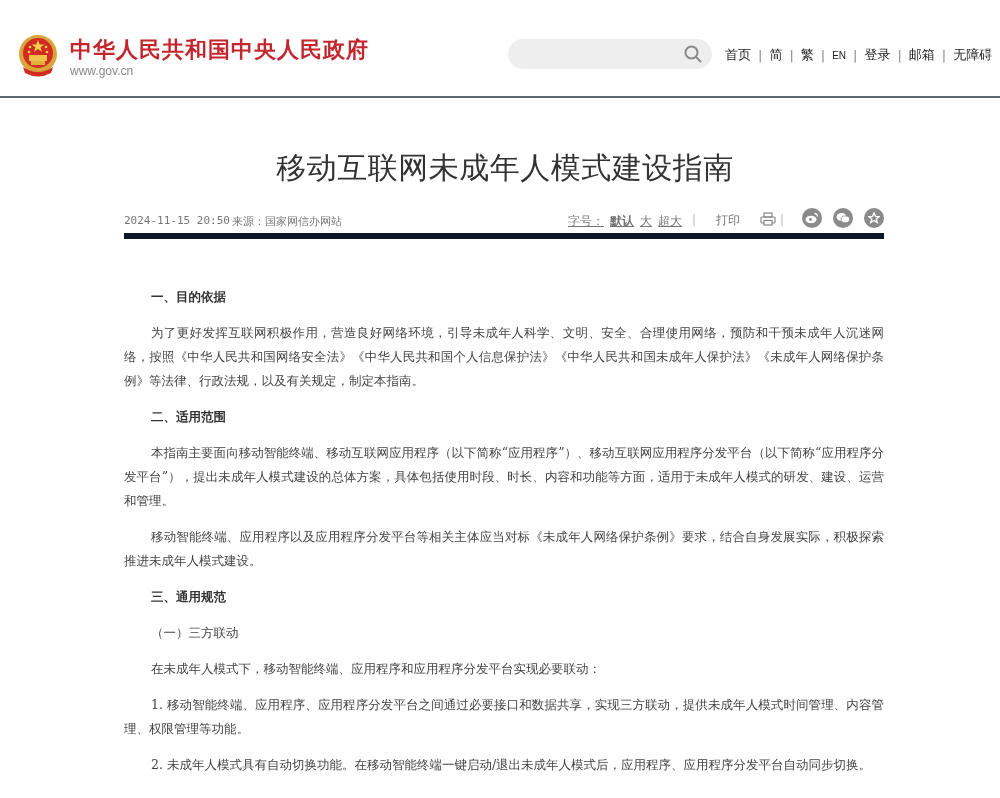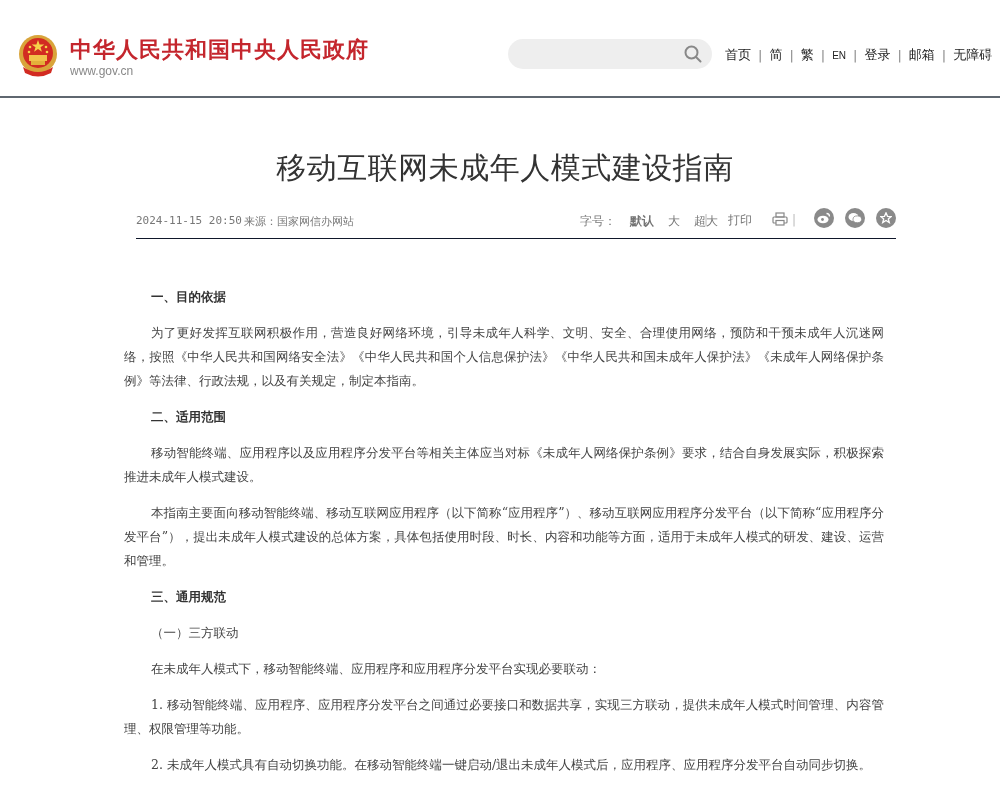--- a/index.html
+++ b/index.html
@@ -15,24 +15,24 @@
   .search-input { position:absolute; left:14px; top:0; width:160px; height:30px; border:none; background:transparent; outline:none; font-size:13px; }
   .search-icon { position:absolute; right:10px; top:6px; width:18px; height:18px; }
 
   .top-nav { position:absolute; left:725px; top:46px; display:flex; align-items:center; font-size:13px; color:#222; white-space:nowrap; }
   .top-nav .nav-link { color:#222; cursor:pointer; }
   .top-nav .nav-en { font-family:"Liberation Sans", sans-serif; font-size:10px; }
   .top-nav .sep { color:#888; margin:0 7px; font-size:13px; }
 
   .article-title { position:absolute; left:0; top:148px; width:1010px; text-align:center; font-size:30px; color:#333; font-weight:normal; letter-spacing:0.5px; }
 
-  .meta-bar { position:absolute; left:124px; top:207px; width:760px; height:32px; border-bottom:1px solid #0f172a; font-size:11px; color:#777;margin-left:12px; }
+  .meta-bar { position:absolute; left:124px; top:207px; width:760px; height:32px; border-bottom:6px solid #0f172a; font-size:11px; color:#777; }
   .meta-date { position:absolute; left:0; top:7px; font-family:"DejaVu Sans Mono", monospace; font-size:11px; color:#777; }
   .meta-source { position:absolute; left:108px; top:7px; color:#777; }
-  .font-size-ctrl { position:absolute; left:444px; top:6px; display:flex; gap:14px; font-size:12px; color:#777; }
+  .font-size-ctrl { position:absolute; left:444px; top:6px; display:flex; gap:6px; font-size:12px; color:#777;text-decoration:underline; }
   .fs-opt { cursor:pointer; }
   .fs-opt.active { color:#737373; font-weight:bold; }
   .meta-sep { position:absolute; top:6px; color:#bbb; font-size:12px; }
   .print-btn { position:absolute; left:592px; top:5px; display:flex; align-items:center; gap:20px; font-size:12px; color:#777; cursor:pointer; }
   .share-icons { position:absolute; left:678px; top:1px; display:flex; gap:11px; }
   .share-icon { width:20px; height:20px; border-radius:50%; background:#8a8a8a; display:flex; align-items:center; justify-content:center; cursor:pointer; }
 
   .content { position:absolute; left:124px; top:285px; width:760px; font-family:"DejaVu Serif", "Liberation Serif", serif; font-size:12.5px; color:#444; line-height:24px; }
   .content .h { font-weight:bold; padding-left:27px; margin-bottom:12px; color:#333; }
   .content .sub { padding-left:27px; margin-bottom:12px; }
@@ -133,20 +133,20 @@
         <polygon points="6,0.8 7.5,4.3 11.2,4.5 8.3,6.9 9.3,10.6 6,8.5 2.7,10.6 3.7,6.9 0.8,4.5 4.5,4.3" fill="none" stroke="#fff" stroke-width="1.3"></polygon>
       </svg>
     </span>
   </div>
 </div>
 
 <div class="content">
   <div class="h">一、目的依据</div>
   <p>为了更好发挥互联网积极作用，营造良好网络环境，引导未成年人科学、文明、安全、合理使用网络，预防和干预未成年人沉迷网络，按照《中华人民共和国网络安全法》《中华人民共和国个人信息保护法》《中华人民共和国未成年人保护法》《未成年人网络保护条例》等法律、行政法规，以及有关规定，制定本指南。</p>
   <div class="h">二、适用范围</div>
+  <p>本指南主要面向移动智能终端、移动互联网应用程序（以下简称“应用程序”）、移动互联网应用程序分发平台（以下简称“应用程序分发平台”），提出未成年人模式建设的总体方案，具体包括使用时段、时长、内容和功能等方面，适用于未成年人模式的研发、建设、运营和管理。</p>
   <p>移动智能终端、应用程序以及应用程序分发平台等相关主体应当对标《未成年人网络保护条例》要求，结合自身发展实际，积极探索推进未成年人模式建设。</p>
-  <p>本指南主要面向移动智能终端、移动互联网应用程序（以下简称“应用程序”）、移动互联网应用程序分发平台（以下简称“应用程序分发平台”），提出未成年人模式建设的总体方案，具体包括使用时段、时长、内容和功能等方面，适用于未成年人模式的研发、建设、运营和管理。</p>
   <div class="h">三、通用规范</div>
   <div class="sub">（一）三方联动</div>
   <p>在未成年人模式下，移动智能终端、应用程序和应用程序分发平台实现必要联动：</p>
   <p>1. 移动智能终端、应用程序、应用程序分发平台之间通过必要接口和数据共享，实现三方联动，提供未成年人模式时间管理、内容管理、权限管理等功能。</p>
   <p>2. 未成年人模式具有自动切换功能。在移动智能终端一键启动/退出未成年人模式后，应用程序、应用程序分发平台自动同步切换。</p>
 </div>
 
 </body></html>

